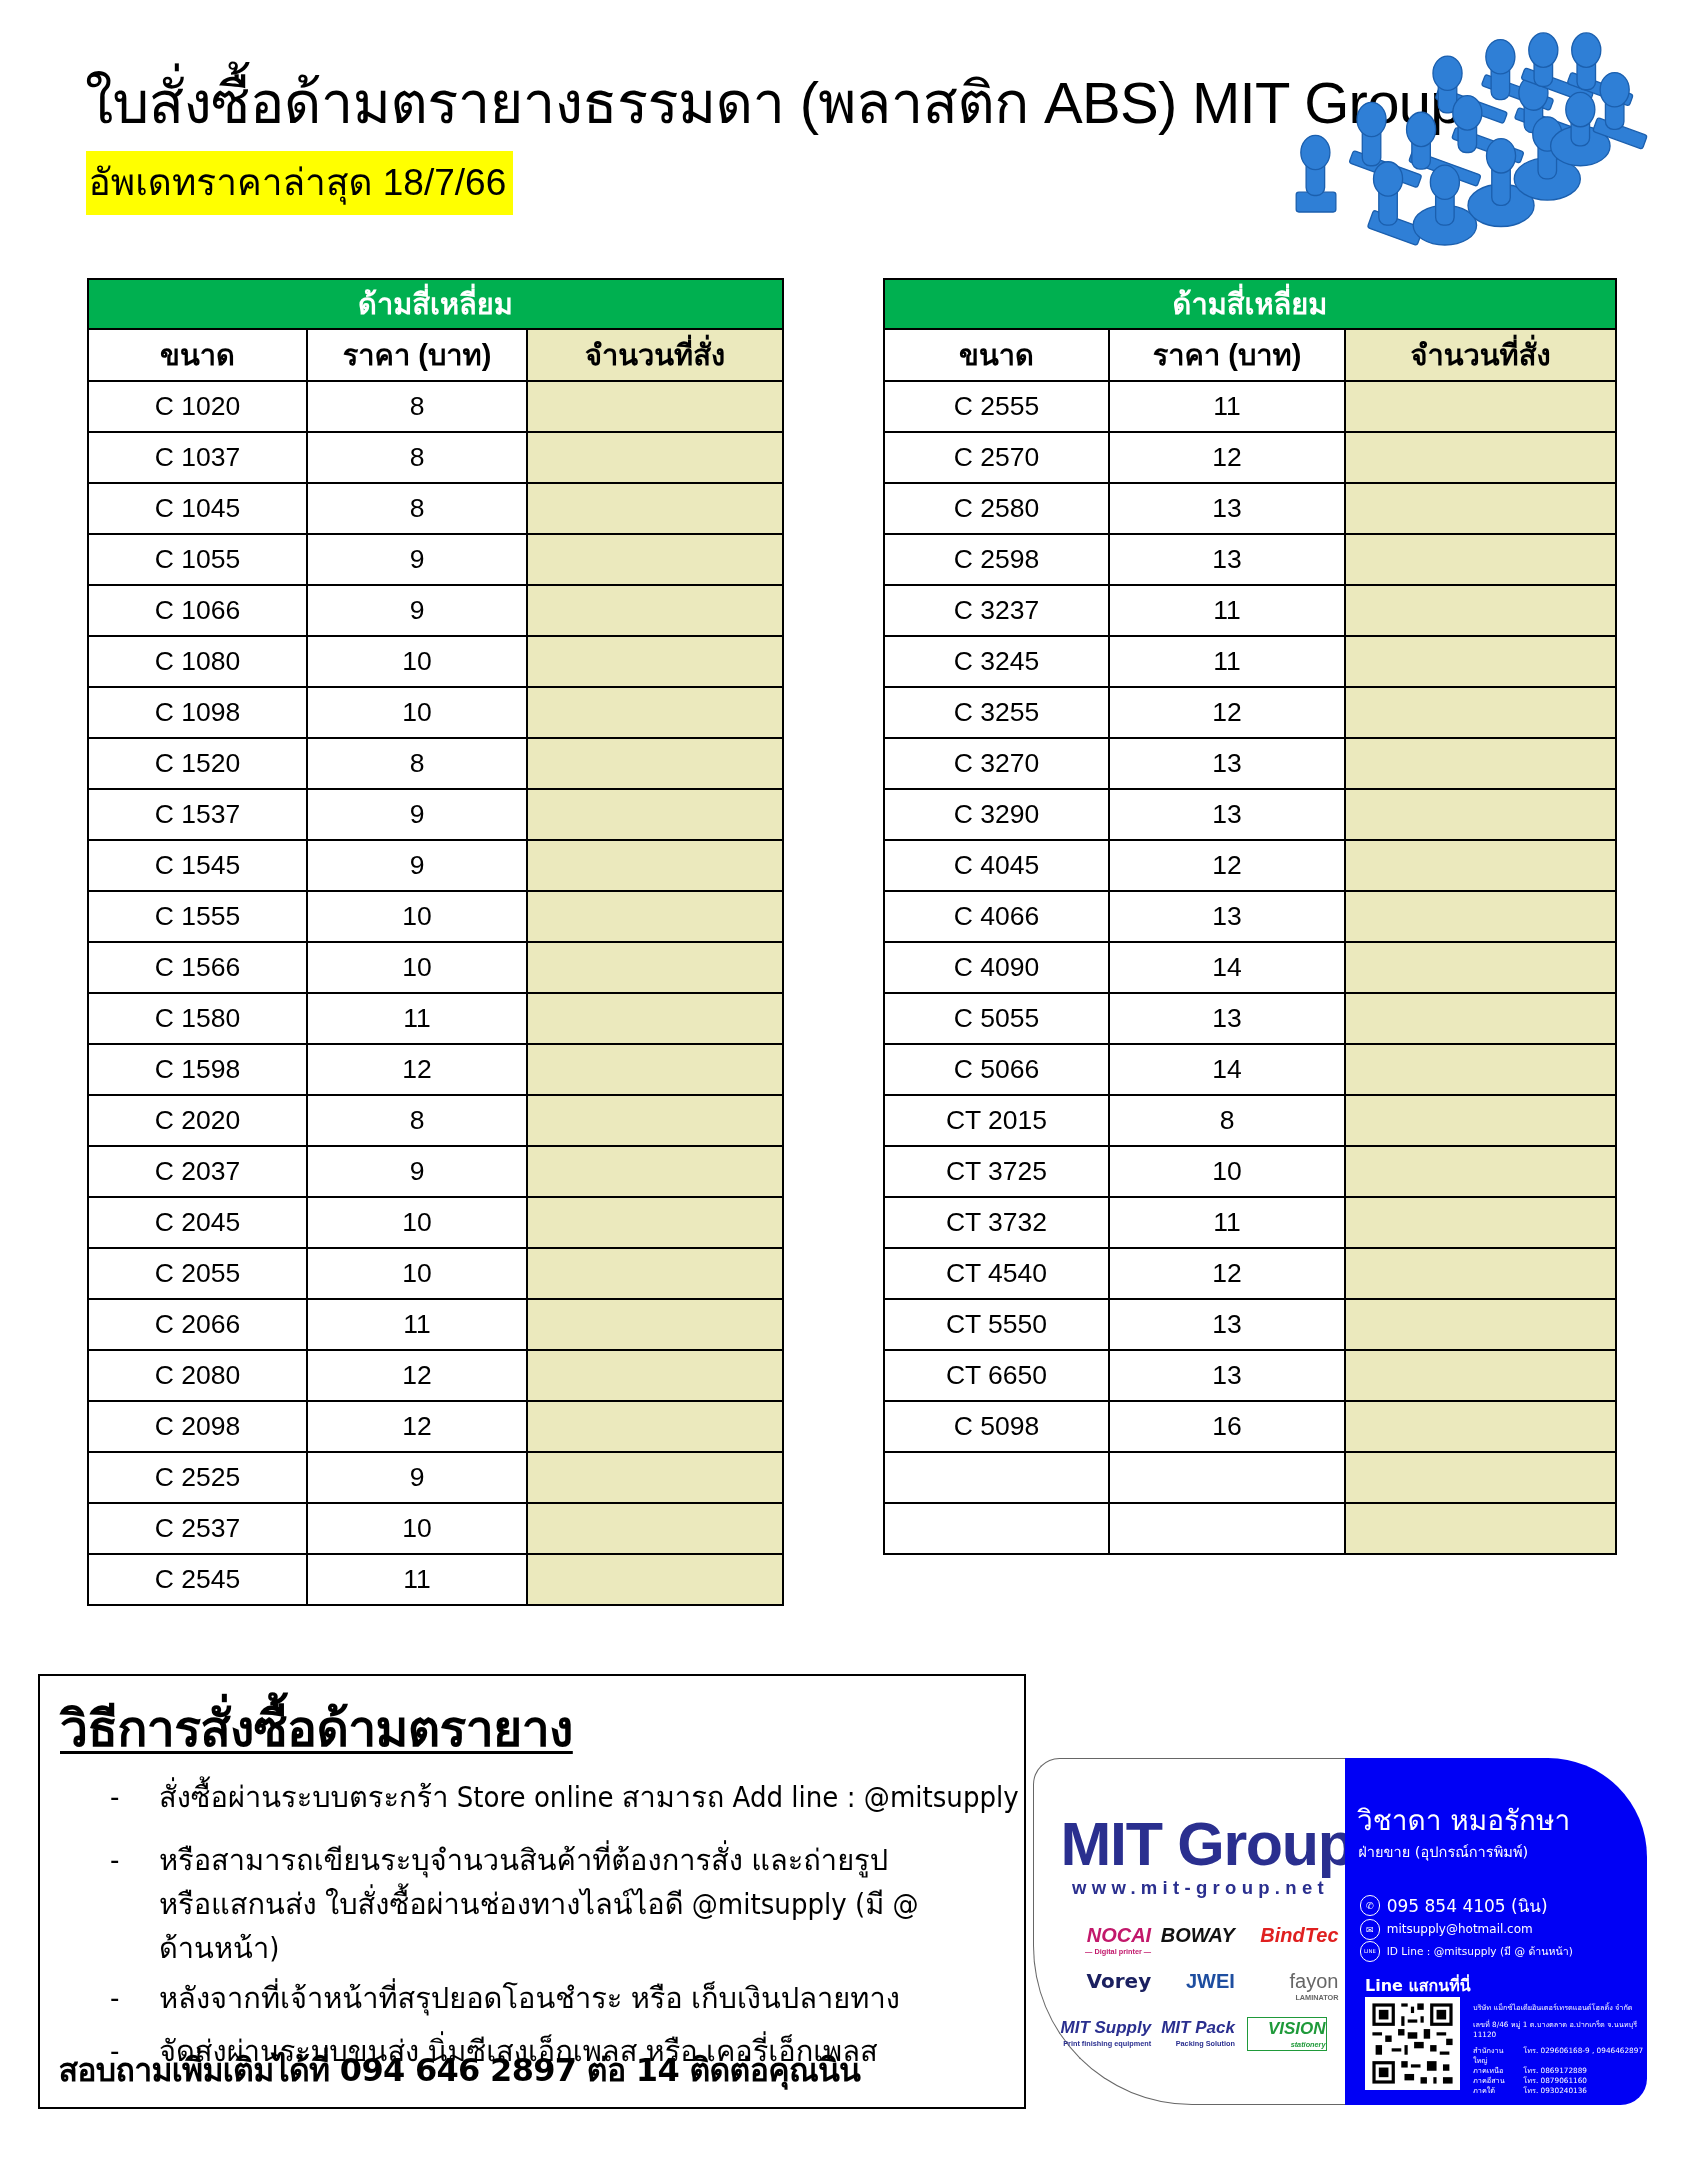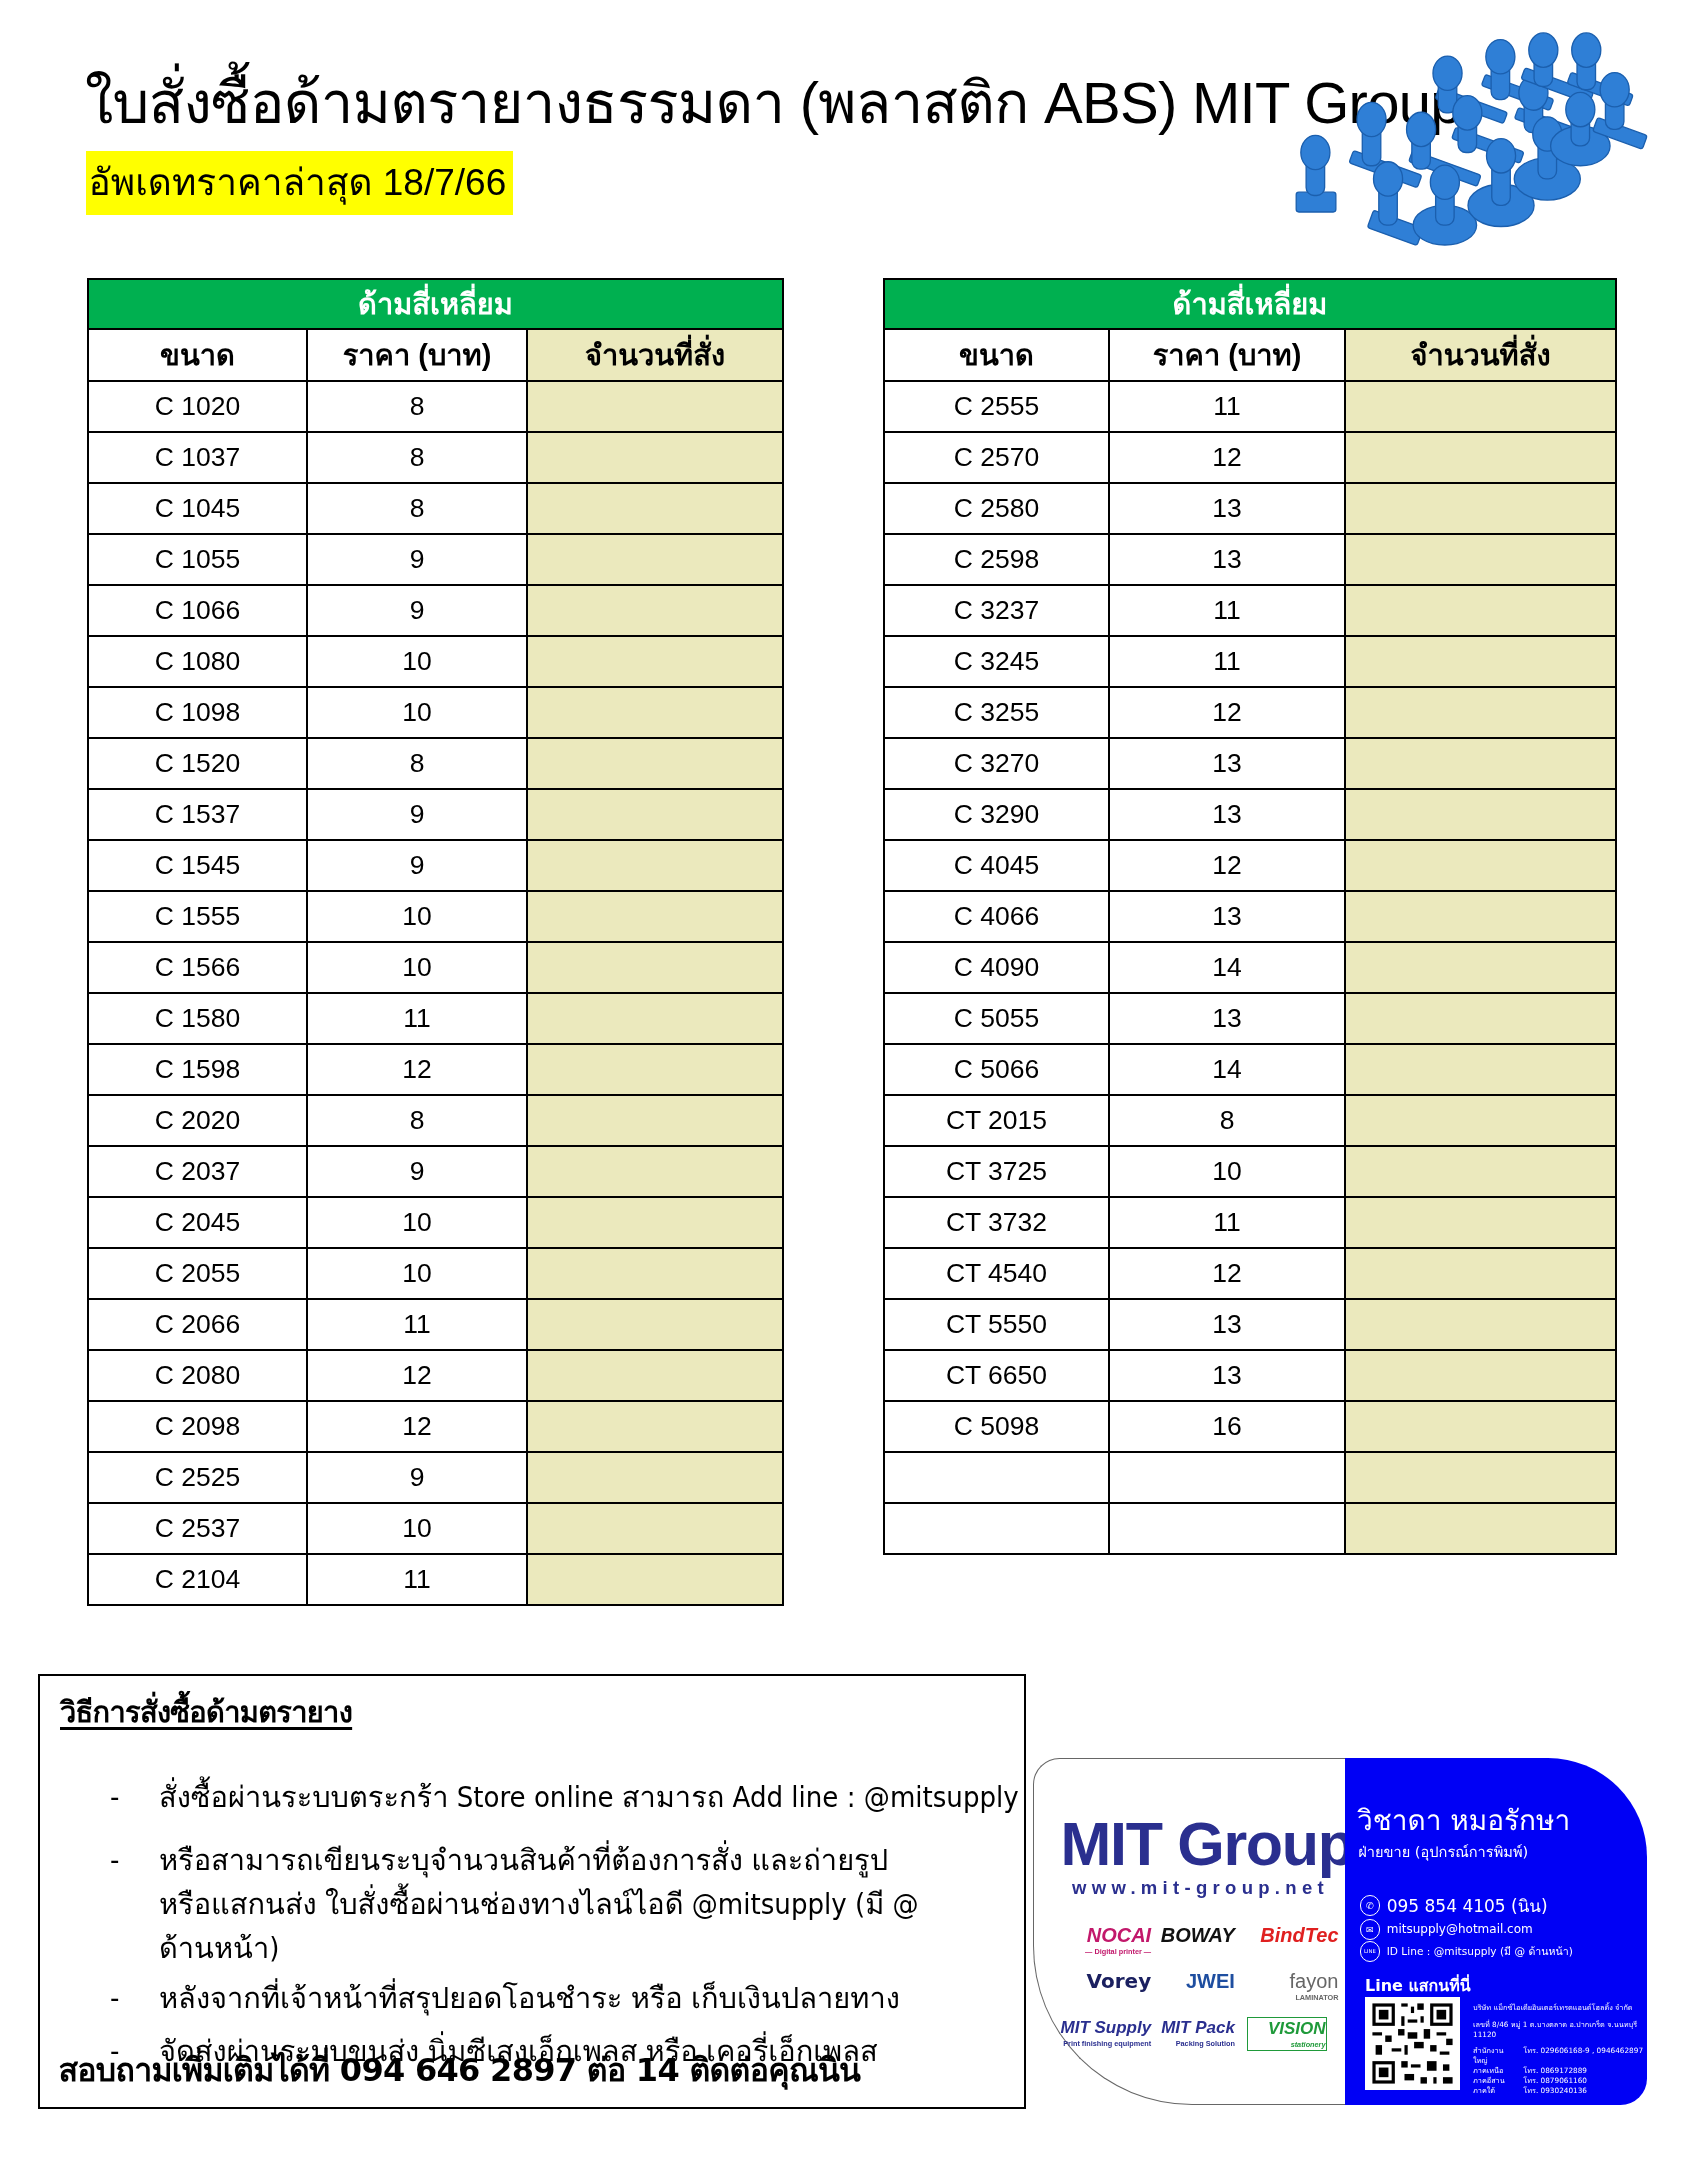--- a/index.html
+++ b/index.html
@@ -23,21 +23,21 @@
   .ptable .col-head th.qty { background:#ebe9bd; }
   .ptable td { height:49px; font-size:26.5px; font-family:"Liberation Sans", sans-serif; }
   .ptable td.qty { background:#ebe9bd; }
   .ptable tbody tr td { border-top-width:2px; }
   #table-left { left:87px; width:695px; }
   #table-right { left:883px; width:732px; }
 
   
   .howto { position:absolute; left:38px; top:1674px; width:988px; height:435px;
            border:2px solid #000; box-sizing:border-box; }
-  .howto h2 { position:absolute; left:20px; top:13.2px; margin:0; font-size:29px; font-weight:bold;
+  .howto h2 { position:absolute; left:20px; top:13.2px; margin:0; font-size:50px; font-weight:bold;
               text-decoration:underline; text-underline-offset:5.3px; text-decoration-thickness:2.6px;
               font-family:"DejaVu Sans", sans-serif; letter-spacing:-0.7px; }
   .steps { position:absolute; left:0; top:99px; width:100%; margin:0; padding:0; list-style:none; }
   .steps li { position:relative; padding-left:119px; font-size:29px; line-height:44px;
               font-family:"DejaVu Sans Condensed","DejaVu Sans", sans-serif; margin-bottom:18.5px; }
   .steps li .dash { position:absolute; left:70px; top:0; }
   .steps li.two { margin-bottom:6.6px; }
   .steps li.tight { margin-bottom:9.3px; }
   .inquiry { position:absolute; left:18.5px; bottom:12px; font-size:32px; font-weight:bold;
              font-family:"DejaVu Sans", sans-serif; letter-spacing:-0.7px; white-space:nowrap; }
@@ -302,21 +302,21 @@
         <td>C 2525</td>
         <td>9</td>
         <td class="qty"></td>
       </tr>
       <tr>
         <td>C 2537</td>
         <td>10</td>
         <td class="qty"></td>
       </tr>
       <tr>
-        <td>C 2104</td>
+        <td>C 2545</td>
         <td>11</td>
         <td class="qty"></td>
       </tr>
     </tbody>
 </table>
 
 <table class="ptable" id="table-right">
   <colgroup>
       <col style="width:225px">
       <col style="width:236px">

